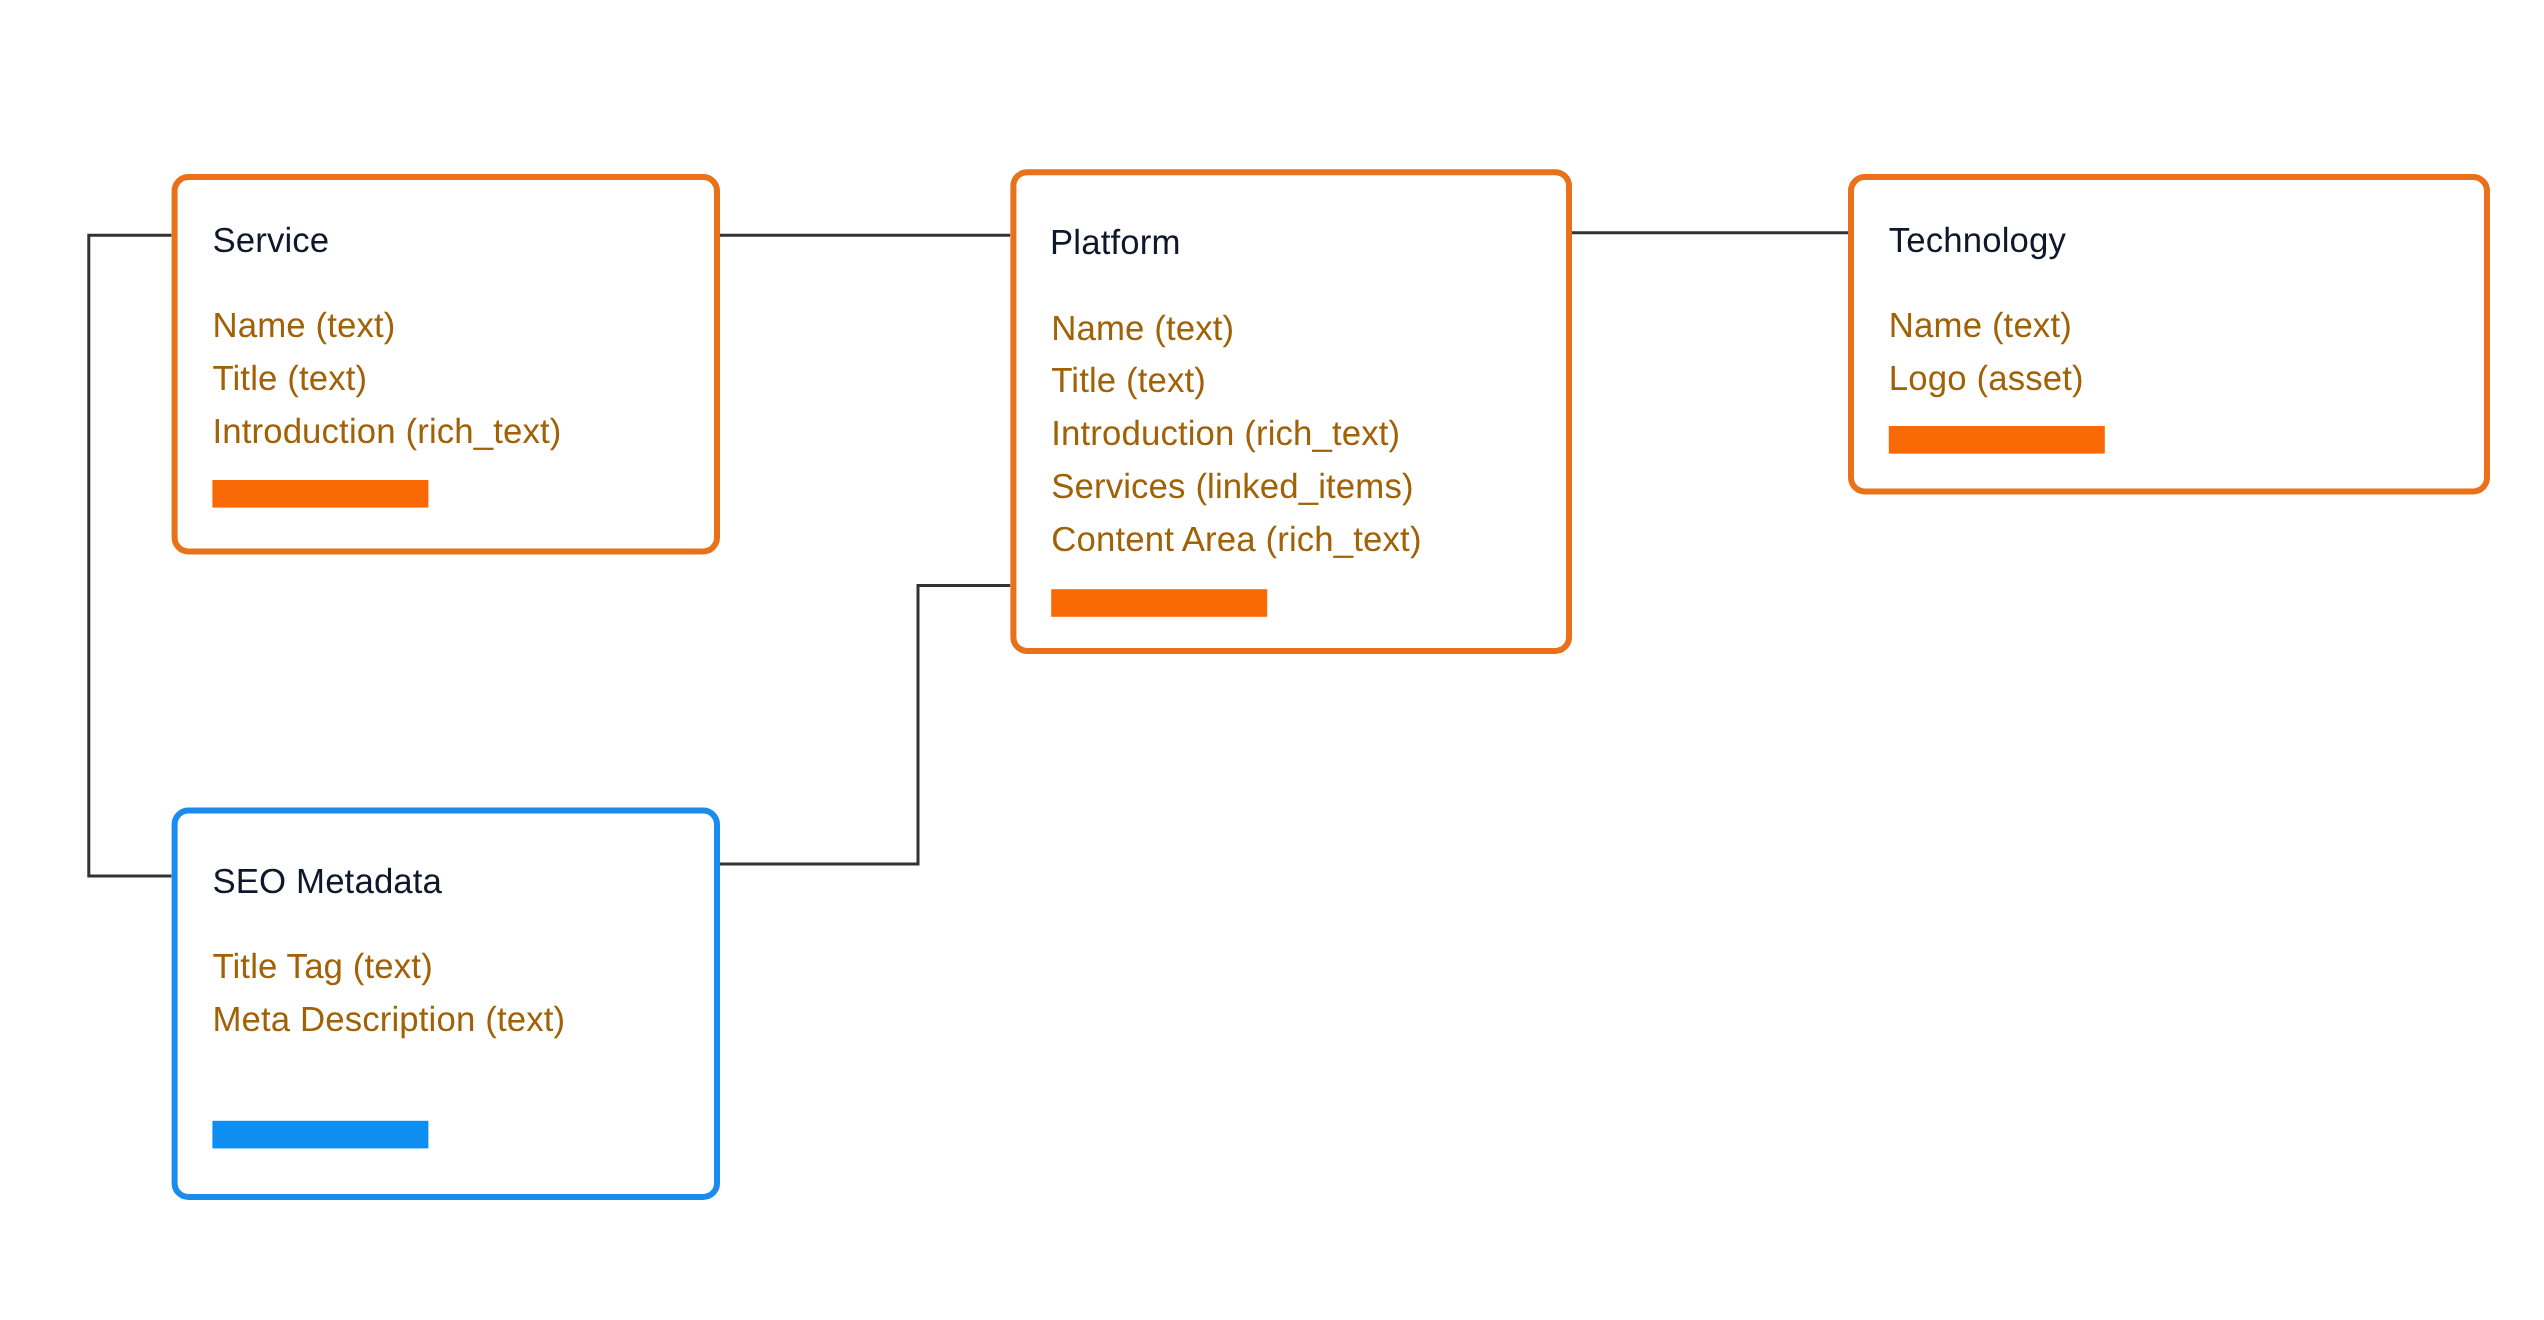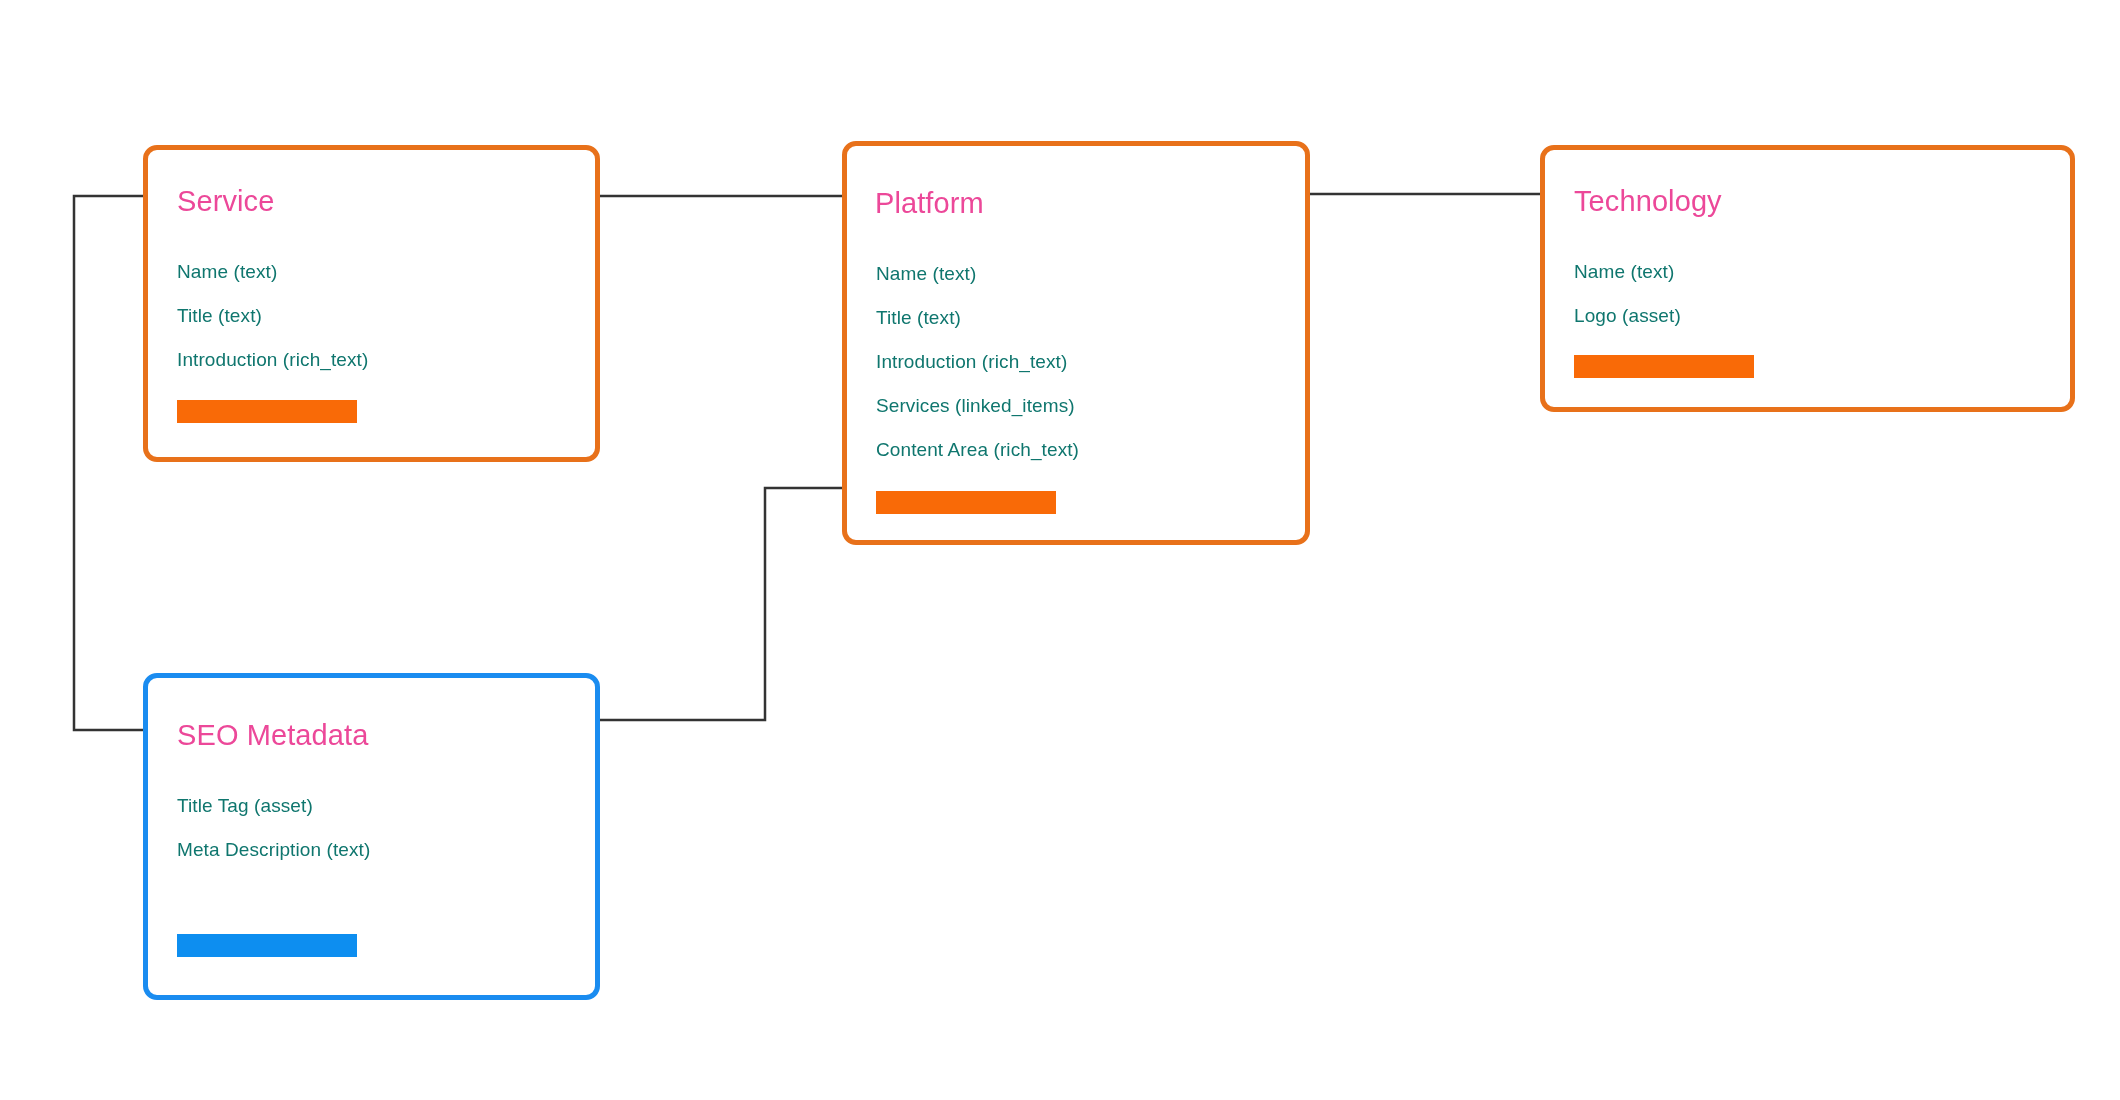--- a/index.html
+++ b/index.html
@@ -39,34 +39,34 @@
     border-color: #e8711a;
   }
   .node-accent-blue {
     border-color: #1a8cf0;
     padding-left: 32px;
   }
   .node-title {
     position: absolute;
     font-size: 29px;
     line-height: 34px;
-    color: #ec4899;
+    color: #0f172a;
     white-space: nowrap;
     letter-spacing: 0.1px;
   }
   .node-fields {
     position: absolute;
     margin: 0;
     padding: 0;
     list-style: none;
   }
   .node-field {
-    font-size: 19px;
+    font-size: 29px;
     line-height: 44px;
-    color: #0f766e;
+    color: #a16207;
     white-space: nowrap;
     letter-spacing: 0.1px;
   }
   .node-bar {
     position: absolute;
     height: 23px;
   }
   .bar-orange {
     background: #f96a07;
   }
@@ -111,20 +111,20 @@
         <div class="node-title" style="left: 29px; top: 34px;">Technology</div>
         <ul class="node-fields" style="left: 29px; top: 100px;">
           <li class="node-field">Name (text)</li>
           <li class="node-field">Logo (asset)</li>
         </ul>
         <div class="node-bar bar-orange" style="left: 29px; top: 205px; width: 180px;"></div>
       </div>
       <div class="node node-accent-blue" style="left: 143px; top: 673px; width: 457px; height: 327px;">
         <div class="node-title" style="left: 29px; top: 40px;">SEO Metadata</div>
         <ul class="node-fields" style="left: 29px; top: 106px;">
-          <li class="node-field">Title Tag (asset)</li>
+          <li class="node-field">Title Tag (text)</li>
           <li class="node-field">Meta Description (text)</li>
         </ul>
         <div class="node-bar bar-blue" style="left: 29px; top: 256px; width: 180px;"></div>
       </div>
     </div>
 
 </div>
 
 </body></html>

